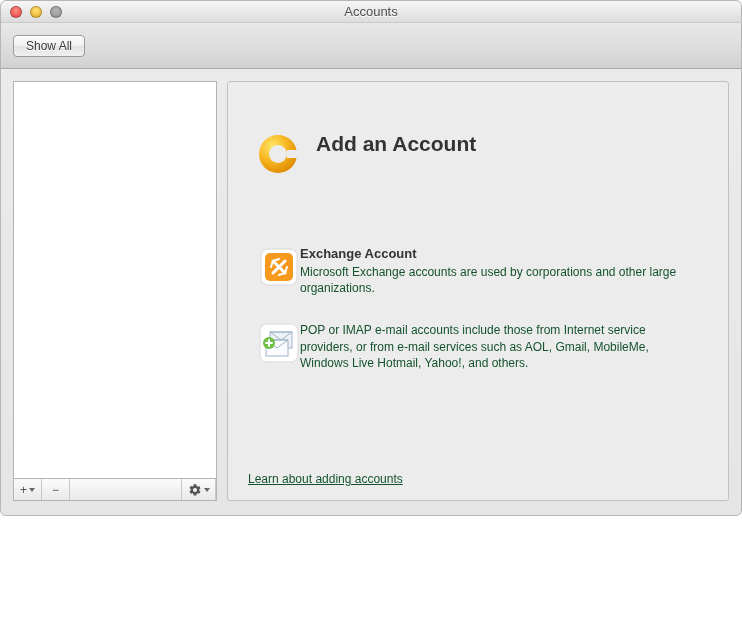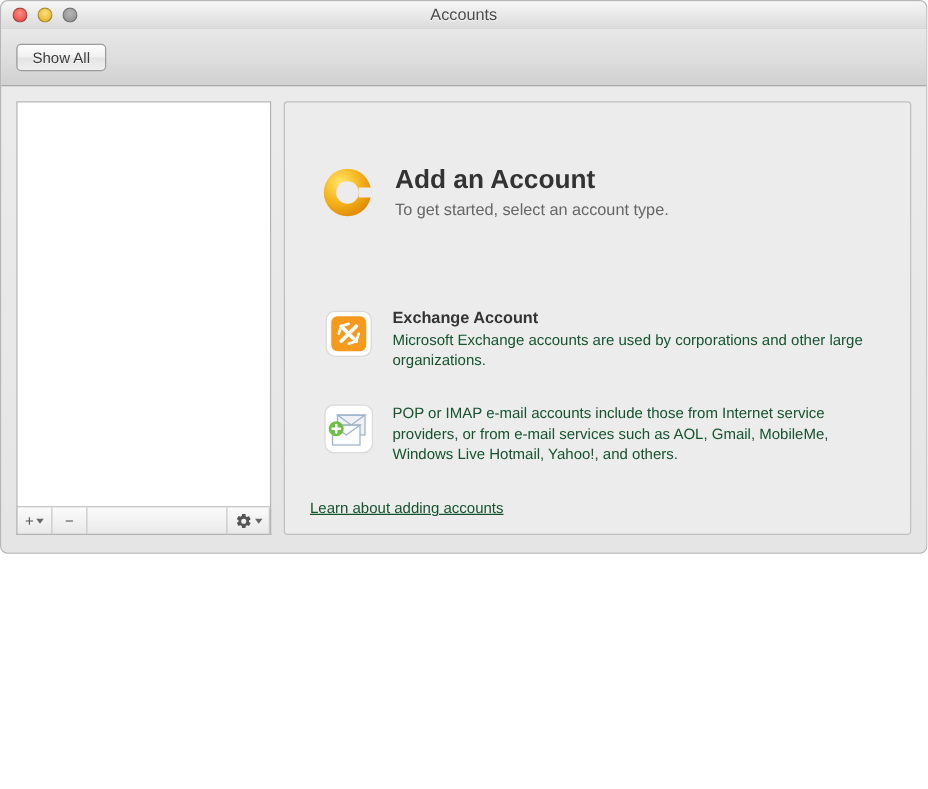--- a/index.html
+++ b/index.html
@@ -8,21 +8,21 @@
     padding: 0;
     width: 742px;
     height: 631px;
     font-family: "Lucida Grande", "Helvetica Neue", Helvetica, Arial, sans-serif;
     font-size: 13px;
     background: #fff;
     overflow: hidden;
   }
   .window {
     width: 742px;
-    height: 443px;
+    height: 516px;
     background: linear-gradient(#ececec, #e5e5e5);
     border: 1px solid #b6b6b6;
     border-radius: 6px;
     display: flex;
     flex-direction: column;
   }
   .titlebar {
     height: 22px;
     background: linear-gradient(#f6f6f6 0%, #e9e9e9 50%, #dcdcdc 100%);
     border-top-left-radius: 6px;
@@ -133,21 +133,20 @@
   }
   .hero h1 {
     margin: 0 0 4px 0;
     font-size: 21px;
     font-weight: bold;
     color: #333;
   }
   .hero-sub { color: #666; font-size: 13px; }
   .option {
     display: flex;
-    gap: 14px;
     margin-bottom: 22px;
     padding: 2px;
     cursor: default;
   }
   .opt-icon {
     width: 42px; height: 42px; flex-shrink: 0;
     display: flex; align-items: center; justify-content: center;
   }
   .opt-title { font-weight: bold; color: #333; font-size: 13px; margin-bottom: 3px;}
   .opt-desc { color: #14532d; font-size: 12px; line-height: 1.35; max-width: 380px;}
@@ -216,21 +215,20 @@
                 <stop offset="100%" stop-color="#e08a00"></stop>
               </radialGradient>
             </defs>
             <circle cx="22" cy="22" r="19" fill="url(#og)"></circle>
             <circle cx="22" cy="22" r="9" fill="#ececec"></circle>
             <rect x="31" y="18" width="10" height="8" fill="#ececec"></rect>
           </svg>
         </div>
         <div>
           <h1>Add an Account</h1>
-          <div class="hero-sub">To get started, select an account type.</div>
         </div>
       </div>
 
       <div class="option">
         <div class="opt-icon">
           <svg width="40" height="40" viewBox="0 0 40 40">
             <rect x="2" y="2" width="36" height="36" rx="7" fill="#fff" stroke="#d9d9d9"></rect>
             <rect x="6" y="6" width="28" height="28" rx="5" fill="#f59a1d"></rect>
             <path d="M14 14 L26 26 M26 14 L14 26" stroke="#fff" stroke-width="3" stroke-linecap="round"></path>
             <path d="M12 20 L14 14 L20 12" stroke="#fff" stroke-width="2" fill="none" stroke-linecap="round"></path>

